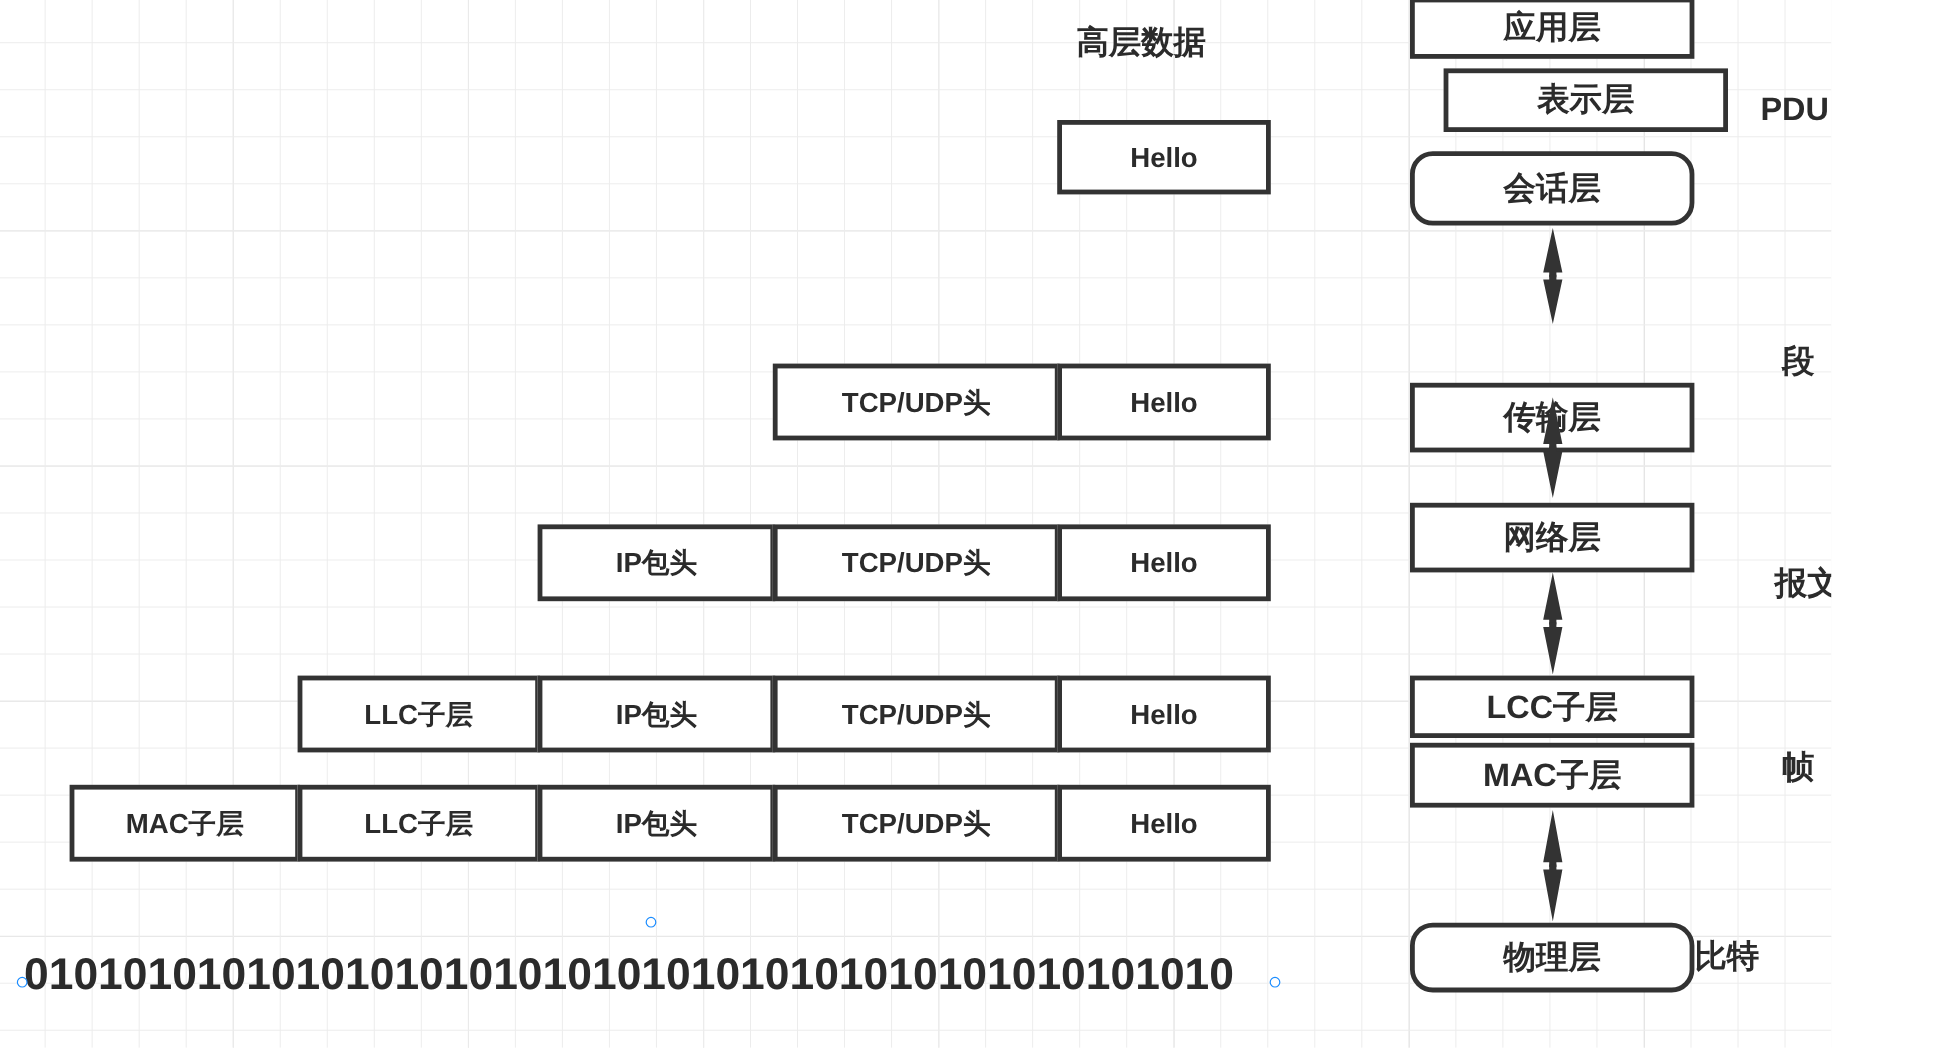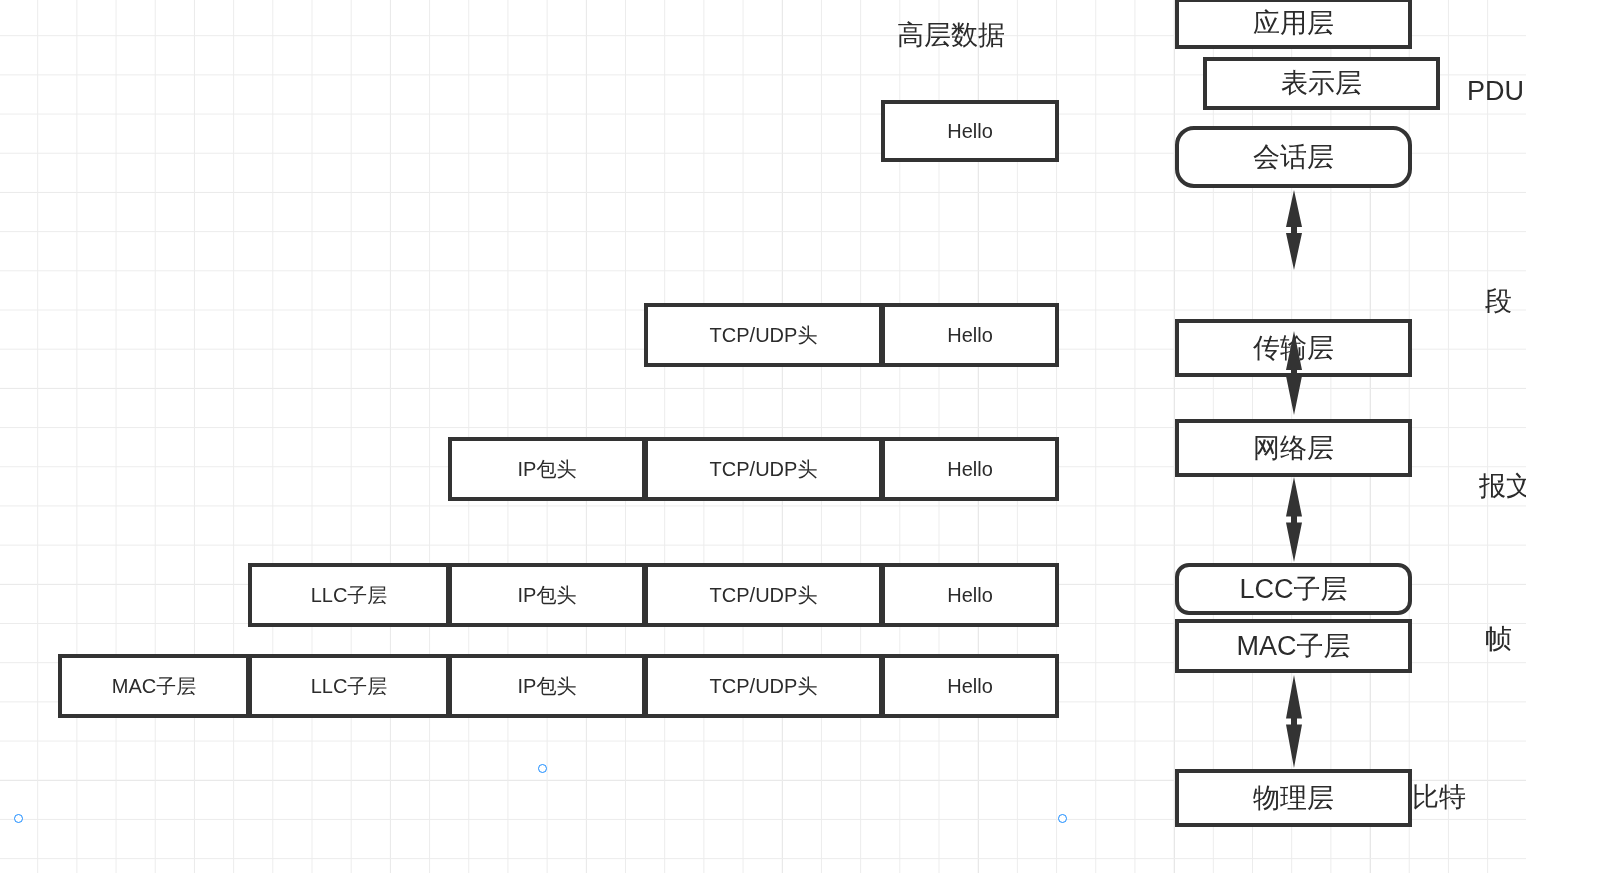--- a/index.html
+++ b/index.html
@@ -13,33 +13,34 @@
     height:873px;
     overflow:hidden;
     background-color:#ffffff;
     background-image:
       linear-gradient(to right,#ececec 1px,transparent 1px),
       linear-gradient(to bottom,#ececec 1px,transparent 1px),
       linear-gradient(to right,#e0e0e0 1px,transparent 1px),
       linear-gradient(to bottom,#e0e0e0 1px,transparent 1px);
     background-size:39.2px 39.2px,39.2px 39.2px,196px 196px,196px 196px;
     background-position:-2px -4px,-2px -4px,-2px -4px,-2px -4px;
+    font-weight:bold;
   }
 
   
   .box{
     position:absolute;
     box-sizing:border-box;
     border:4px solid #333333;
     background:#ffffff;
     display:flex;
     align-items:center;
     justify-content:center;
     color:#2b2b2b;
-    font-size:20px;
+    font-size:23px;
     line-height:1;
     white-space:nowrap;
   }
   .osi-box{ font-size:27px; }
 
   .plain-label{
     position:absolute;
     color:#2b2b2b;
     font-size:27px;
     line-height:1;
@@ -84,30 +85,31 @@
       <div class="box" style="left: 448px; top: 563px; width: 198px; height: 64px;">IP包头</div>
       <div class="box" style="left: 644px; top: 563px; width: 239px; height: 64px;">TCP/UDP头</div>
       <div class="box" style="left: 881px; top: 563px; width: 178px; height: 64px;">Hello</div>
       <div class="box" style="left: 58px; top: 654px; width: 192px; height: 64px;">MAC子层</div>
       <div class="box" style="left: 248px; top: 654px; width: 202px; height: 64px;">LLC子层</div>
       <div class="box" style="left: 448px; top: 654px; width: 198px; height: 64px;">IP包头</div>
       <div class="box" style="left: 644px; top: 654px; width: 239px; height: 64px;">TCP/UDP头</div>
       <div class="box" style="left: 881px; top: 654px; width: 178px; height: 64px;">Hello</div>
     </div>
 
+  <div class="bitstream" id="bitstream-el" style="left:20px;top:793px;">0101010101010101010101010101010101010101010101010</div>
 
   <div id="osi-host">
       <div class="box osi-box" style="left: 1175px; top: -2px; width: 237px; height: 51px;">应用层</div>
       <div class="box osi-box" style="left: 1203px; top: 57px; width: 237px; height: 53px;">表示层</div>
       <div class="box osi-box" style="left: 1175px; top: 126px; width: 237px; height: 62px; border-radius: 19px;">会话层</div>
       <div class="box osi-box" style="left: 1175px; top: 271px; width: 237px; height: 58px; margin-top: 48px;">传输层</div>
       <div class="box osi-box" style="left: 1175px; top: 419px; width: 237px; height: 58px;">网络层</div>
-      <div class="box osi-box" style="left: 1175px; top: 563px; width: 237px; height: 52px; border-radius: 14px;">LCC子层</div>
+      <div class="box osi-box" style="left: 1175px; top: 563px; width: 237px; height: 52px;">LCC子层</div>
       <div class="box osi-box" style="left: 1175px; top: 619px; width: 237px; height: 54px;">MAC子层</div>
-      <div class="box osi-box" style="left: 1175px; top: 769px; width: 237px; height: 58px;">物理层</div>
+      <div class="box osi-box" style="left: 1175px; top: 769px; width: 237px; height: 58px; border-radius: 19px;">物理层</div>
     </div>
 
   <div id="arrow-host">
       <svg width="18" height="80" viewBox="0 0 18 80" class="arrow" style="left: 1285px; top: 190px;">
         <path d="M9 0 L17 37 L12 37 L12 41 L6 41 L6 37 L1 37 Z" fill="#333333"></path>
         <path d="M9 80 L17 43 L12 43 L12 39 L6 39 L6 43 L1 43 Z" fill="#333333"></path>
       </svg>
       <svg width="18" height="84" viewBox="0 0 18 84" class="arrow" style="left: 1285px; top: 331px;">
         <path d="M9 0 L17 39 L12 39 L12 43 L6 43 L6 39 L1 39 Z" fill="#333333"></path>
         <path d="M9 84 L17 45 L12 45 L12 41 L6 41 L6 45 L1 45 Z" fill="#333333"></path>

